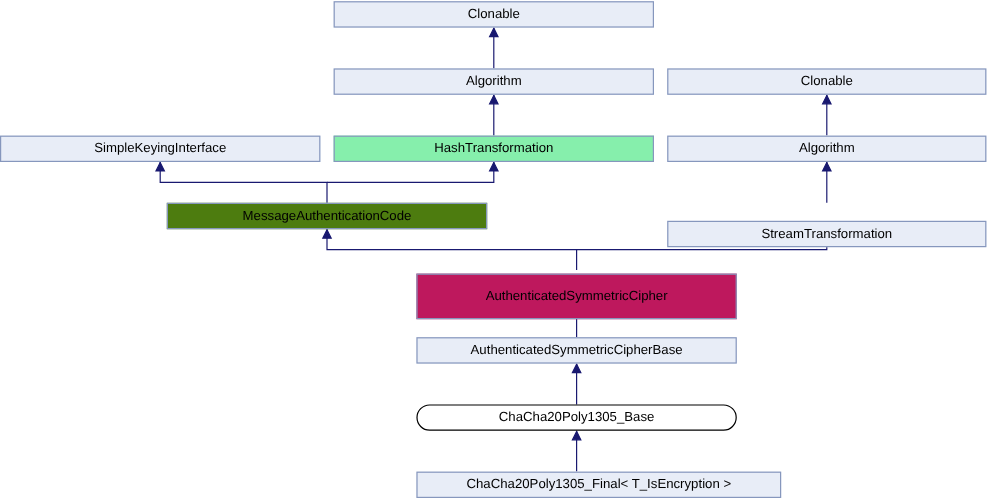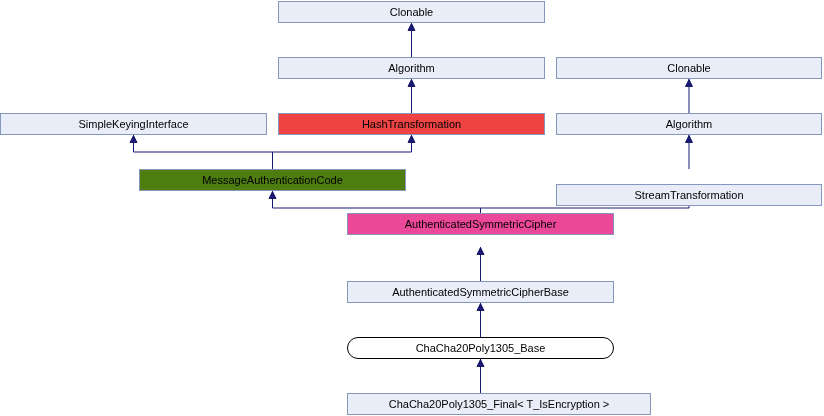--- a/index.html
+++ b/index.html
@@ -75,33 +75,33 @@
       </div>
       <div class="node" style="left: 278px; top: 57px; width: 267px; height: 22px; background: rgb(232, 237, 247); border: 1px solid rgb(134, 151, 189);">
         <span>Algorithm</span>
       </div>
       <div class="node" style="left: 556px; top: 57px; width: 266px; height: 22px; background: rgb(232, 237, 247); border: 1px solid rgb(134, 151, 189);">
         <span>Clonable</span>
       </div>
       <div class="node" style="left: 0px; top: 113px; width: 267px; height: 22px; background: rgb(232, 237, 247); border: 1px solid rgb(134, 151, 189);">
         <span>SimpleKeyingInterface</span>
       </div>
-      <div class="node" style="left: 278px; top: 113px; width: 267px; height: 22px; background: #ef4444; border: 1px solid rgb(134, 151, 189);">
+      <div class="node" style="left: 278px; top: 113px; width: 267px; height: 22px; background: #86efac; border: 1px solid rgb(134, 151, 189);">
         <span>HashTransformation</span>
       </div>
       <div class="node" style="left: 556px; top: 113px; width: 266px; height: 22px; background: rgb(232, 237, 247); border: 1px solid rgb(134, 151, 189);">
         <span>Algorithm</span>
       </div>
       <div class="node" style="left: 139px; top: 169px; width: 267px; height: 22px; background: #4d7c0f; border: 1px solid rgb(134, 151, 189);">
         <span>MessageAuthenticationCode</span>
       </div>
       <div class="node" style="left: 556px; top: 169px; width: 266px; height: 22px; background: rgb(232, 237, 247); border: 1px solid rgb(134, 151, 189); margin-top: 15px;">
         <span>StreamTransformation</span>
       </div>
-      <div class="node" style="left: 347px; top: 213px; width: 267px; height: 22px; background: #ec4899; border: 1px solid rgb(134, 151, 189);">
+      <div class="node" style="left: 347px; top: 228px; width: 267px; height: 38px; background: #be185d; border: 1px solid rgb(134, 151, 189);">
         <span>AuthenticatedSymmetricCipher</span>
       </div>
       <div class="node" style="left: 347px; top: 281px; width: 267px; height: 22px; background: rgb(232, 237, 247); border: 1px solid rgb(134, 151, 189);">
         <span>AuthenticatedSymmetricCipherBase</span>
       </div>
       <div class="node current" style="left: 347px; top: 337px; width: 267px; height: 22px; background: rgb(255, 255, 255); border: 1px solid rgb(0, 0, 0);">
         <span>ChaCha20Poly1305_Base</span>
       </div>
       <div class="node" style="left: 347px; top: 393px; width: 304px; height: 22px; background: rgb(232, 237, 247); border: 1px solid rgb(134, 151, 189);">
         <span>ChaCha20Poly1305_Final&lt; T_IsEncryption &gt;</span>

